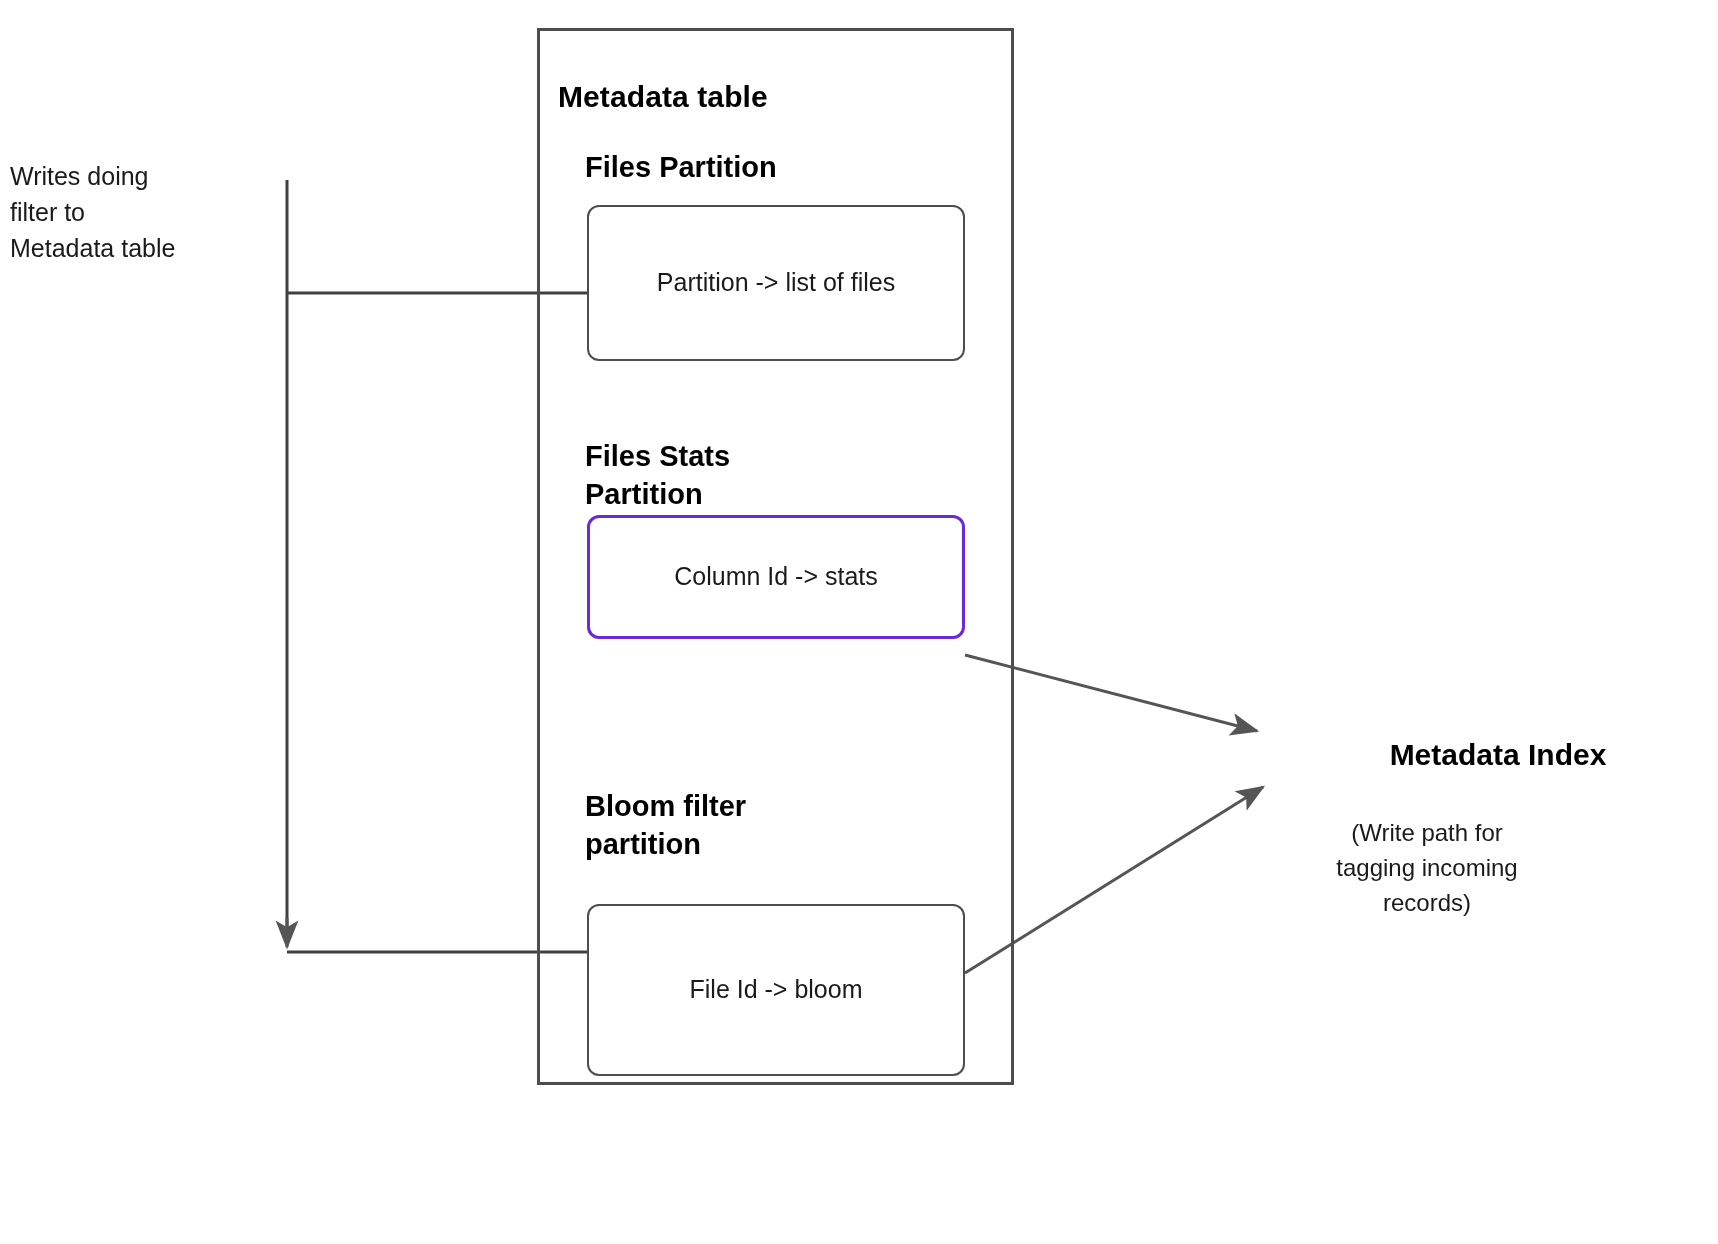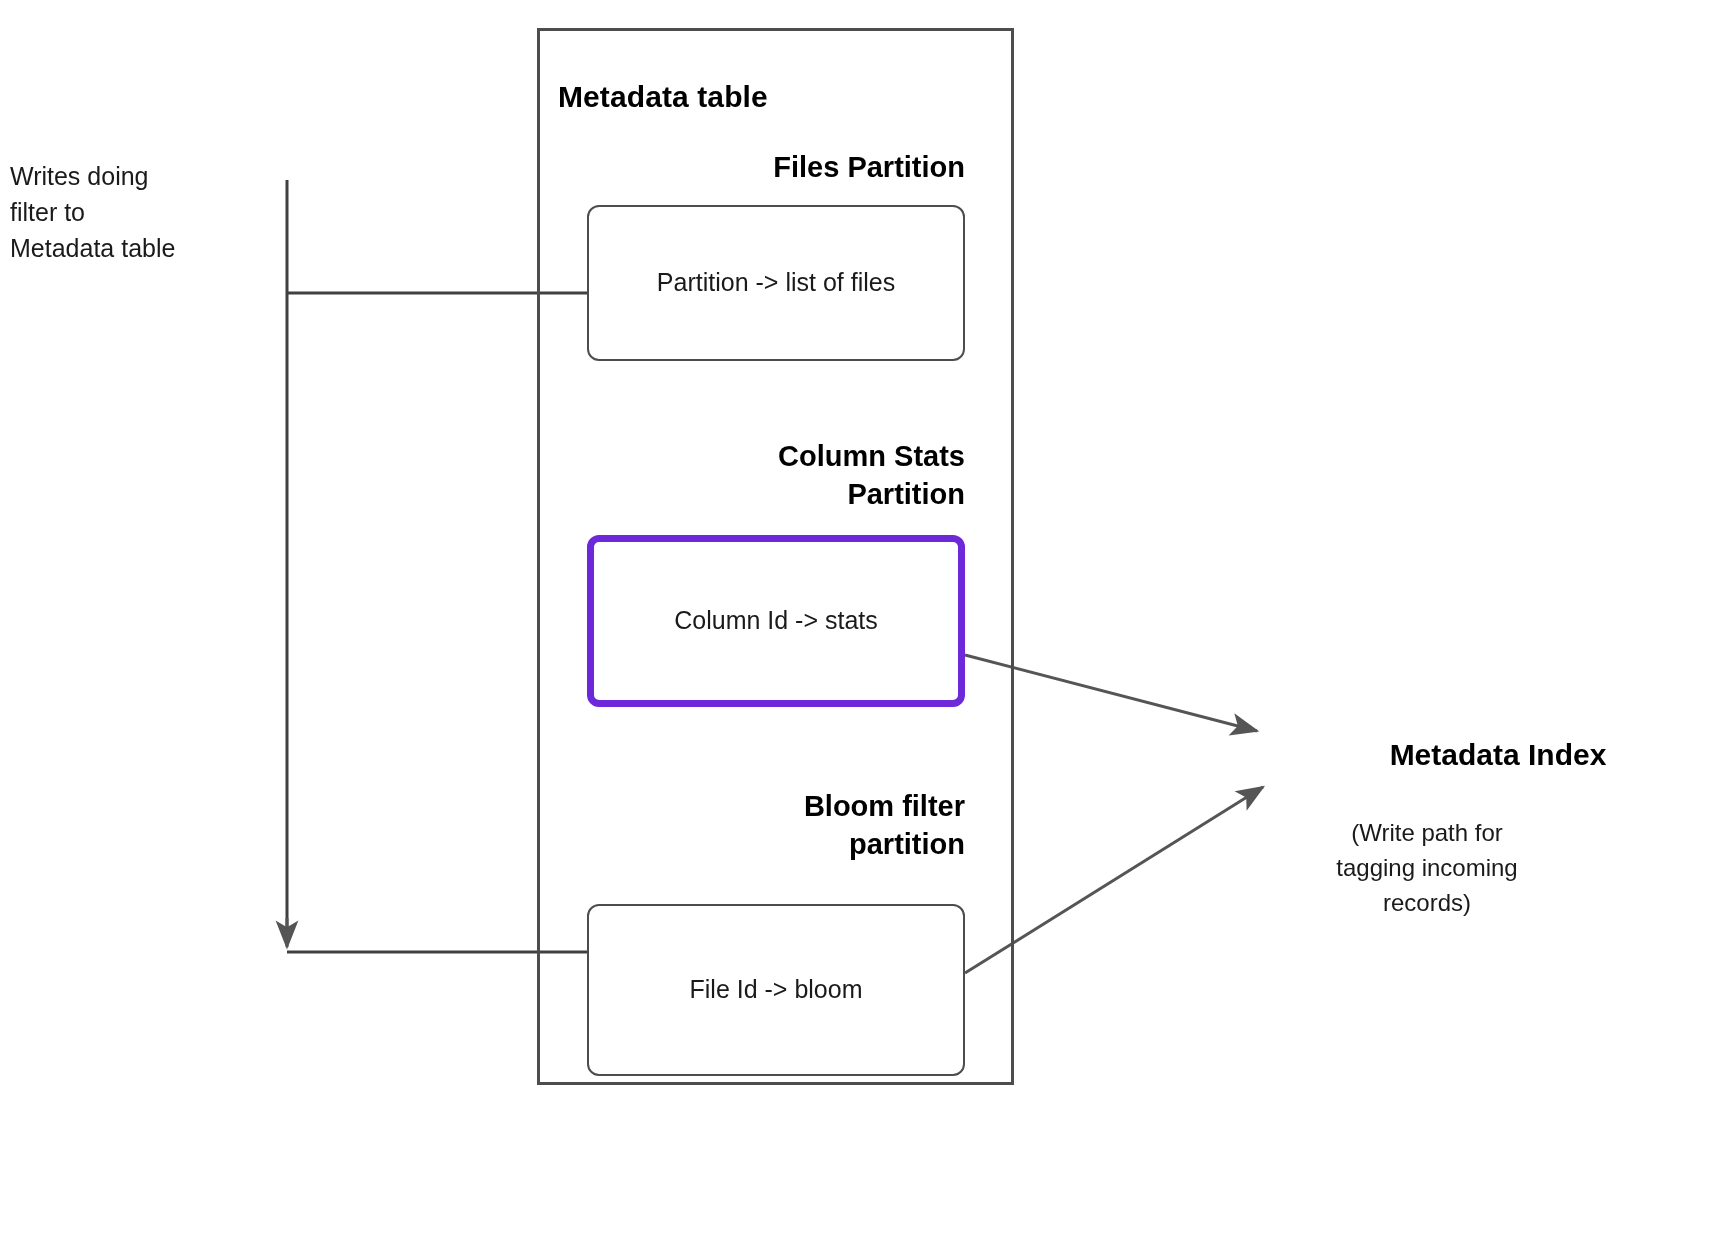--- a/index.html
+++ b/index.html
@@ -44,21 +44,21 @@
     top: 80px;
     font-size: 30px;
     font-weight: bold;
     letter-spacing: 0.1px;
     white-space: nowrap;
   }
 
   
   .partition-heading {
     position: absolute;
-    text-align: right;
+    text-align: left;
     font-size: 29px;
     font-weight: bold;
     line-height: 1.32;
     width: 380px;
     left: 585px;
   }
   .ph-files  { top: 148px; }
   .ph-colstats { top: 437px; }
   .ph-bloom  { top: 787px; }
 
@@ -73,21 +73,21 @@
     background: #ffffff;
     display: flex;
     align-items: center;
     justify-content: center;
     text-align: center;
     font-size: 25px;
     line-height: 1.42;
     color: #1a1a1a;
   }
   .box-files    { top: 205px;  height: 156px; }
-  .box-colstats { top: 535px;  height: 172px; border: 7px solid #6d28d9; }
+  .box-colstats { top: 515px;  height: 124px; border: 3px solid #6d28d9; }
   .box-bloom    { top: 904px;  height: 172px; }
 
   
   .writes-label {
     position: absolute;
     left: 10px;
     top: 158px;
     width: 225px;
     font-size: 25px;
     line-height: 1.44;
@@ -158,21 +158,21 @@
   <div class="partition-heading ph-files line-block">
     <span>Files Partition</span>
   </div>
   <div class="inner-box box-files">
     <div class="line-block">
       <span>Partition -&gt; list of files</span>
     </div>
   </div>
 
   <div class="partition-heading ph-colstats line-block">
-    <span>Column Stats</span>
+    <span>Files Stats</span>
     <span>Partition</span>
   </div>
   <div class="inner-box box-colstats">
     <div class="line-block">
       <span>Column Id  -&gt; stats</span>
     </div>
   </div>
 
   <div class="partition-heading ph-bloom line-block">
     <span>Bloom filter</span>

